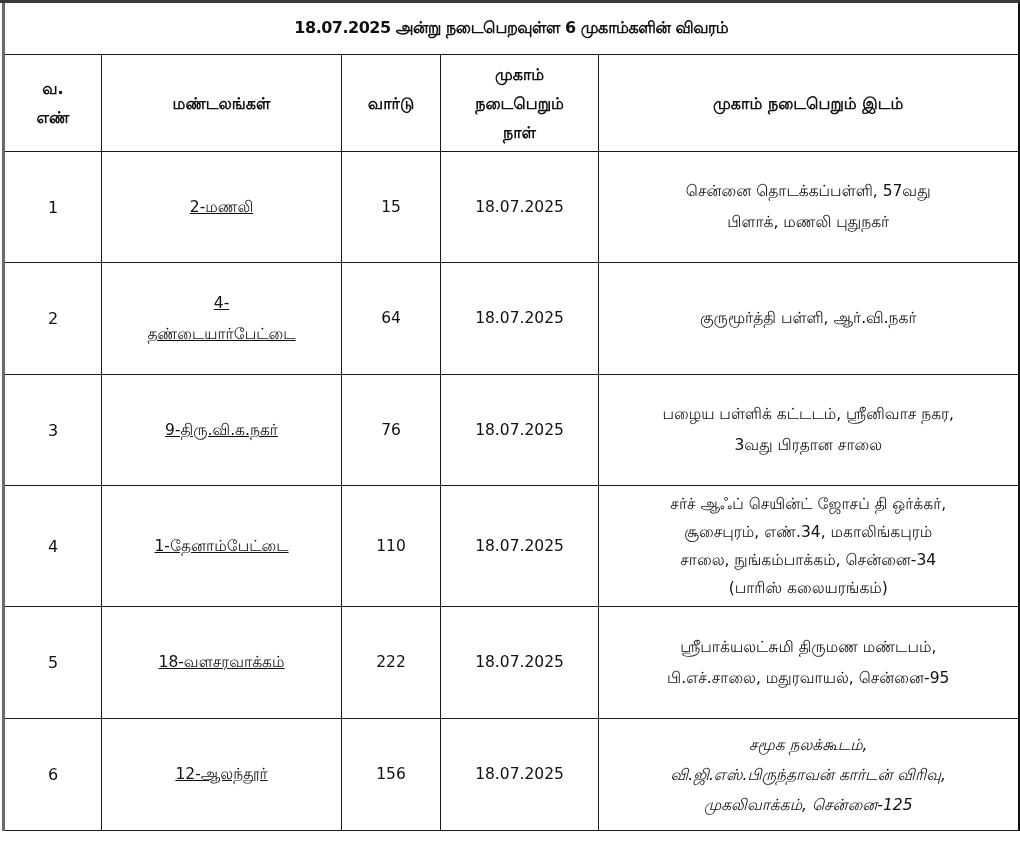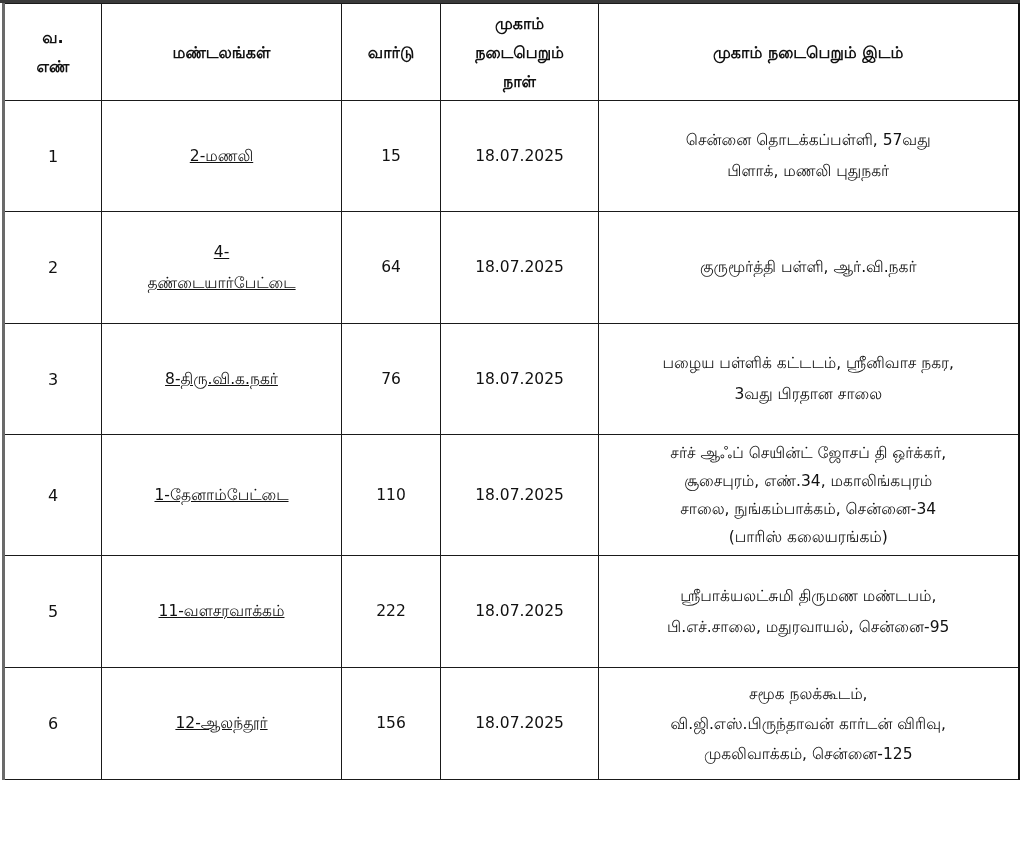--- a/index.html
+++ b/index.html
@@ -92,20 +92,23 @@
 
 <table class="camp-table">
   <colgroup>
     <col class="c1">
       <col class="c2">
       <col class="c3">
       <col class="c4">
       <col class="c5">
   </colgroup>
   <tbody>
+      <tr>
+    <td colspan="5" class="caption-cell">18.07.2025 அன்று நடைபெறவுள்ள 6 முகாம்களின் விவரம்</td>
+  </tr>
 
   <tr class="head-row">
     <th>
       <span>வ.</span><br>
       <span>எண்</span>
     </th>
     <th class="zone-head">மண்டலங்கள்</th>
     <th>வார்டு</th>
     <th>
       <span>முகாம்</span><br>
@@ -134,21 +137,21 @@
     </td>
     <td>64</td>
     <td>18.07.2025</td>
     <td class="venue-cell">
       <span class="venue-line">குருமூர்த்தி பள்ளி, ஆர்.வி.நகர்</span>
     </td>
   </tr>
 
   <tr class="data-row r-h3">
     <td class="sno-cell">3</td>
-    <td class="zone-cell">8-திரு.வி.க.நகர்</td>
+    <td class="zone-cell">9-திரு.வி.க.நகர்</td>
     <td>76</td>
     <td>18.07.2025</td>
     <td class="venue-cell">
       <span class="venue-line">பழைய பள்ளிக் கட்டடம், ஸ்ரீனிவாச நகர,</span>
       <span class="venue-line">3வது பிரதான சாலை</span>
     </td>
   </tr>
 
   <tr class="data-row r-h4">
     <td class="sno-cell">4</td>
@@ -158,34 +161,34 @@
     <td class="venue-cell" style="line-height:28px;">
       <span class="venue-line">சர்ச் ஆஃப் செயின்ட் ஜோசப் தி ஒர்க்கர்,</span>
       <span class="venue-line">சூசைபுரம், எண்.34, மகாலிங்கபுரம்</span>
       <span class="venue-line">சாலை, நுங்கம்பாக்கம், சென்னை-34</span>
       <span class="venue-line">(பாரிஸ் கலையரங்கம்)</span>
     </td>
   </tr>
 
   <tr class="data-row r-h5">
     <td class="sno-cell">5</td>
-    <td class="zone-cell">11-வளசரவாக்கம்</td>
+    <td class="zone-cell">18-வளசரவாக்கம்</td>
     <td>222</td>
     <td>18.07.2025</td>
     <td class="venue-cell">
       <span class="venue-line">ஸ்ரீபாக்யலட்சுமி திருமண மண்டபம்,</span>
       <span class="venue-line">பி.எச்.சாலை, மதுரவாயல், சென்னை-95</span>
     </td>
   </tr>
 
   <tr class="data-row r-h6">
     <td class="sno-cell">6</td>
     <td class="zone-cell">12-ஆலந்தூர்</td>
     <td>156</td>
     <td>18.07.2025</td>
-    <td class="venue-cell" style="line-height:30px;">
+    <td class="venue-cell" style="line-height:30px;font-style:italic;">
       <span class="venue-line">சமூக நலக்கூடம்,</span>
       <span class="venue-line">வி.ஜி.எஸ்.பிருந்தாவன் கார்டன் விரிவு,</span>
       <span class="venue-line">முகலிவாக்கம், சென்னை-125</span>
     </td>
   </tr>
 </tbody>
   </table>
 
 </body></html>

